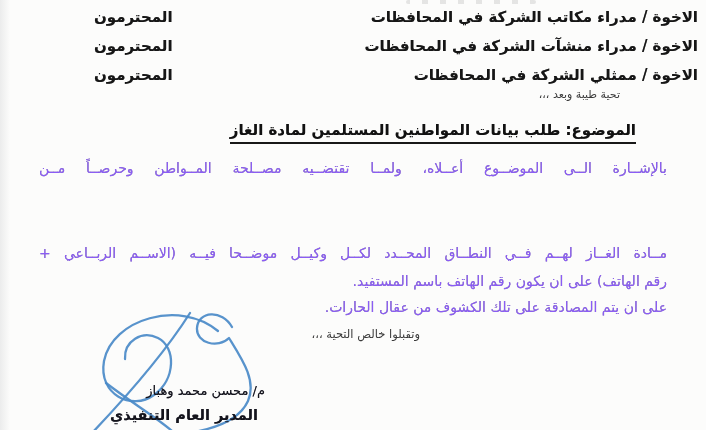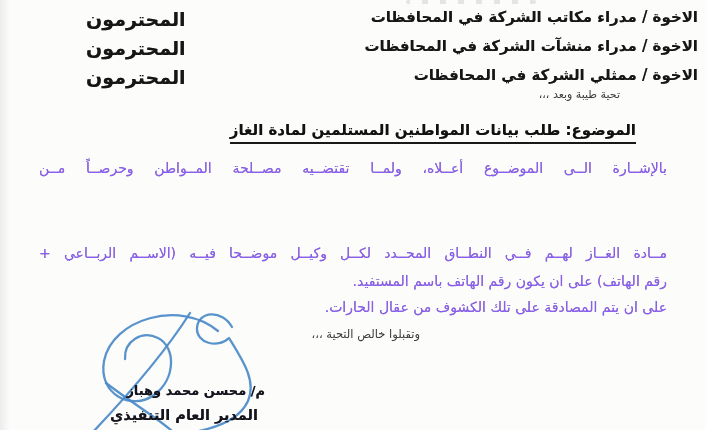--- a/index.html
+++ b/index.html
@@ -23,22 +23,22 @@
     opacity:.35;border-radius:2px;
   }
   .recip-row{position:absolute;left:0;right:0;height:22px;}
   .recip-to{
     position:absolute;right:8px;top:0;
     font-weight:bold;font-size:15px;letter-spacing:0;
     white-space:nowrap;color:#161616;
     text-shadow:0 0 .5px rgba(30,30,30,.55);
   }
   .recip-hon{
-    position:absolute;left:86px;top:0;
-    font-weight:bold;font-size:19px;white-space:nowrap;color:#161616;
+    position:absolute;left:94px;top:0;
+    font-weight:bold;font-size:15px;white-space:nowrap;color:#161616;
     text-shadow:0 0 .5px rgba(30,30,30,.55);
   }
   .greeting{
     position:absolute;top:88px;right:86px;
     font-size:11px;color:#3a3a3a;white-space:nowrap;
   }
   .subject-wrap{
     position:absolute;top:120px;left:60px;right:70px;
     text-align:right;
   }
@@ -64,21 +64,21 @@
   .sig{
     position:absolute;left:70px;top:303px;width:200px;height:130px;
     overflow:visible;
   }
   .sig path{
     fill:none;stroke:var(--sig,#4a8ac8);stroke-width:2.3;
     stroke-linecap:round;stroke-linejoin:round;opacity:.92;
   }
   .sig-name{
     position:absolute;top:383px;right:441px;
-    font-weight:bold;font-size:13px;color:#14141c;white-space:nowrap;
+    font-weight:normal;font-size:13px;color:#14141c;white-space:nowrap;
     text-shadow:0 0 .5px rgba(20,20,40,.6);
   }
   .sig-title{
     position:absolute;top:407px;right:448px;
     font-weight:bold;font-size:14.5px;color:#14141c;white-space:nowrap;
     text-shadow:0 0 .5px rgba(20,20,40,.6);
   }
 </style>
 </head>
 <body>

